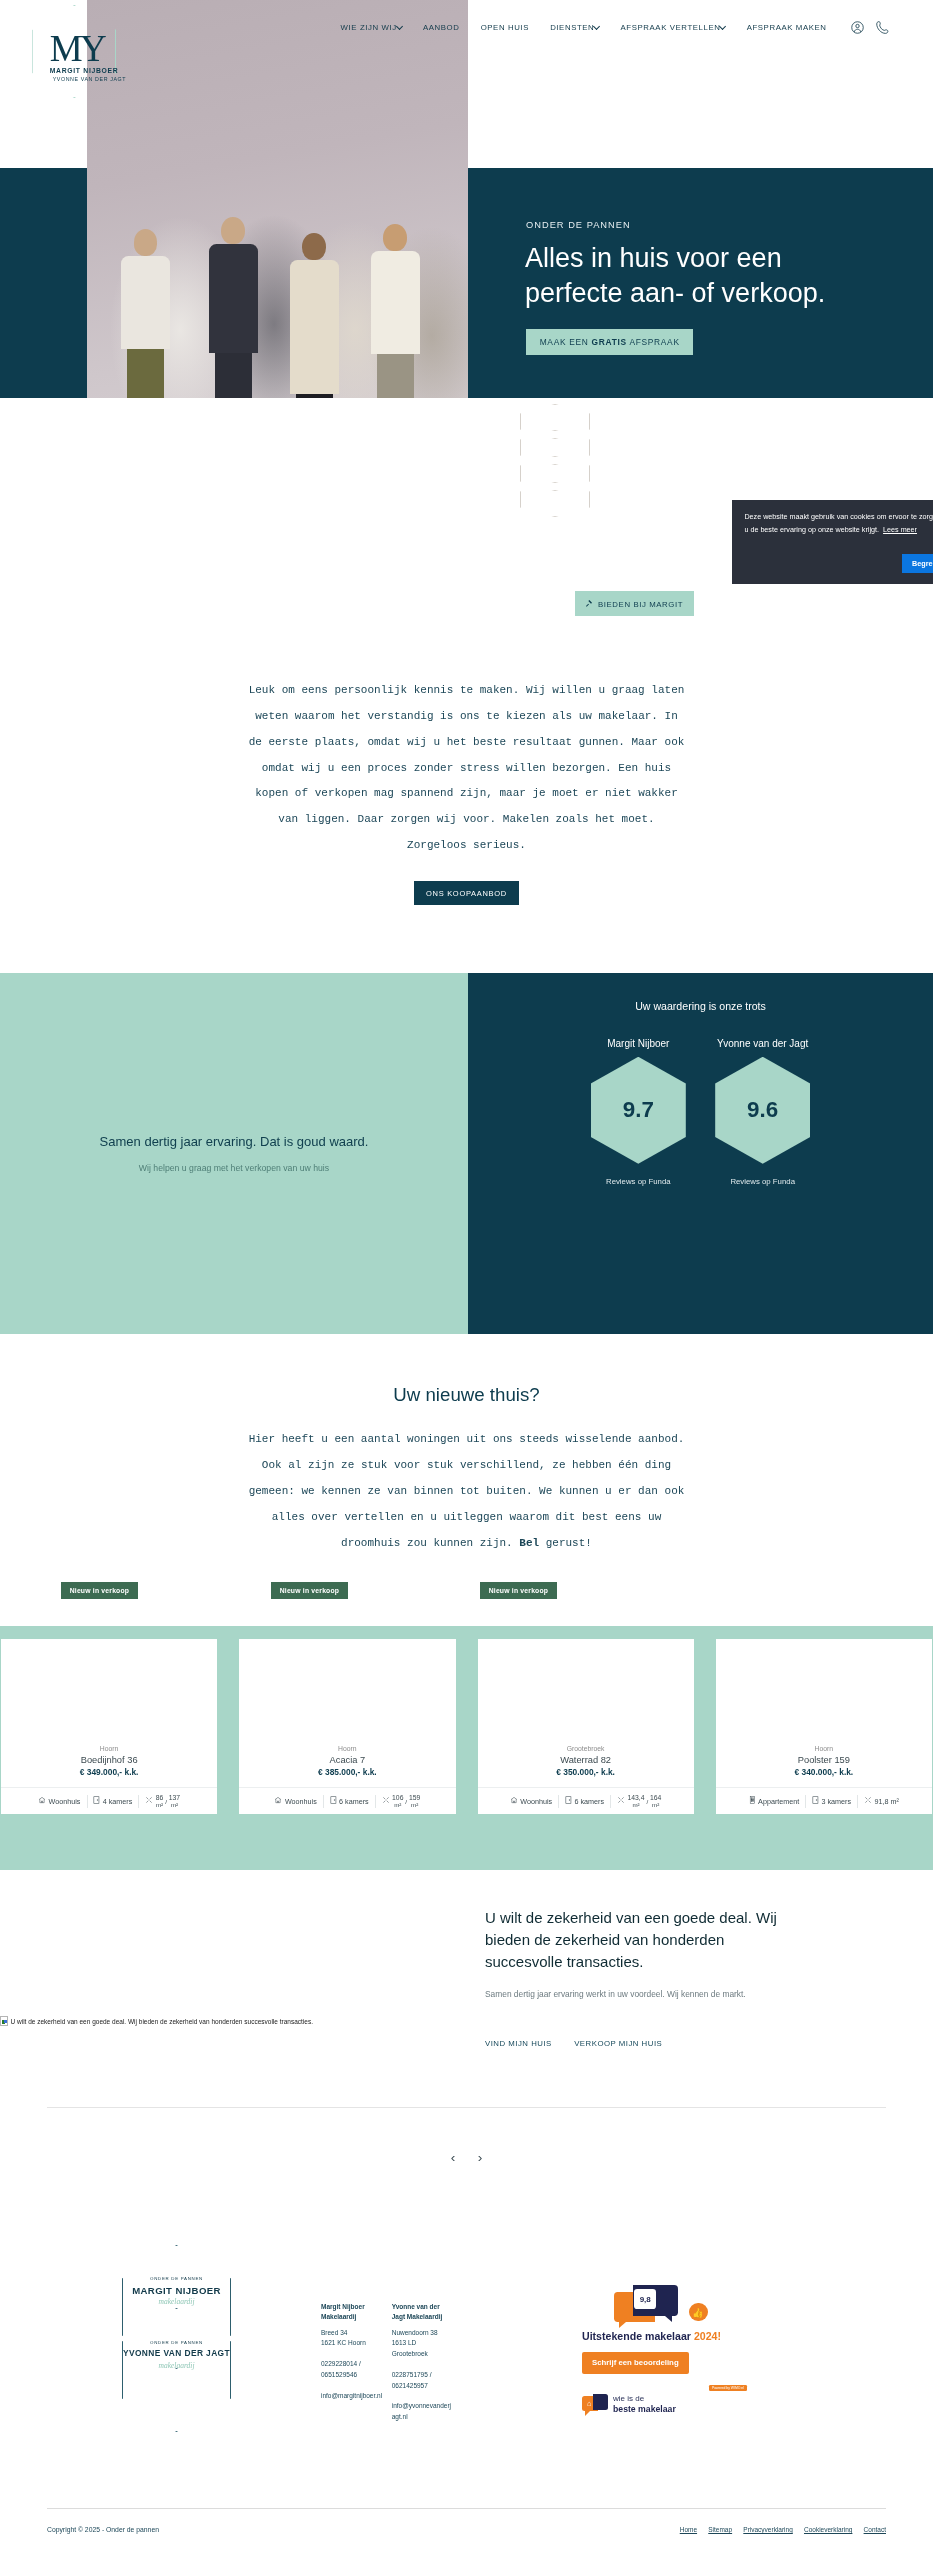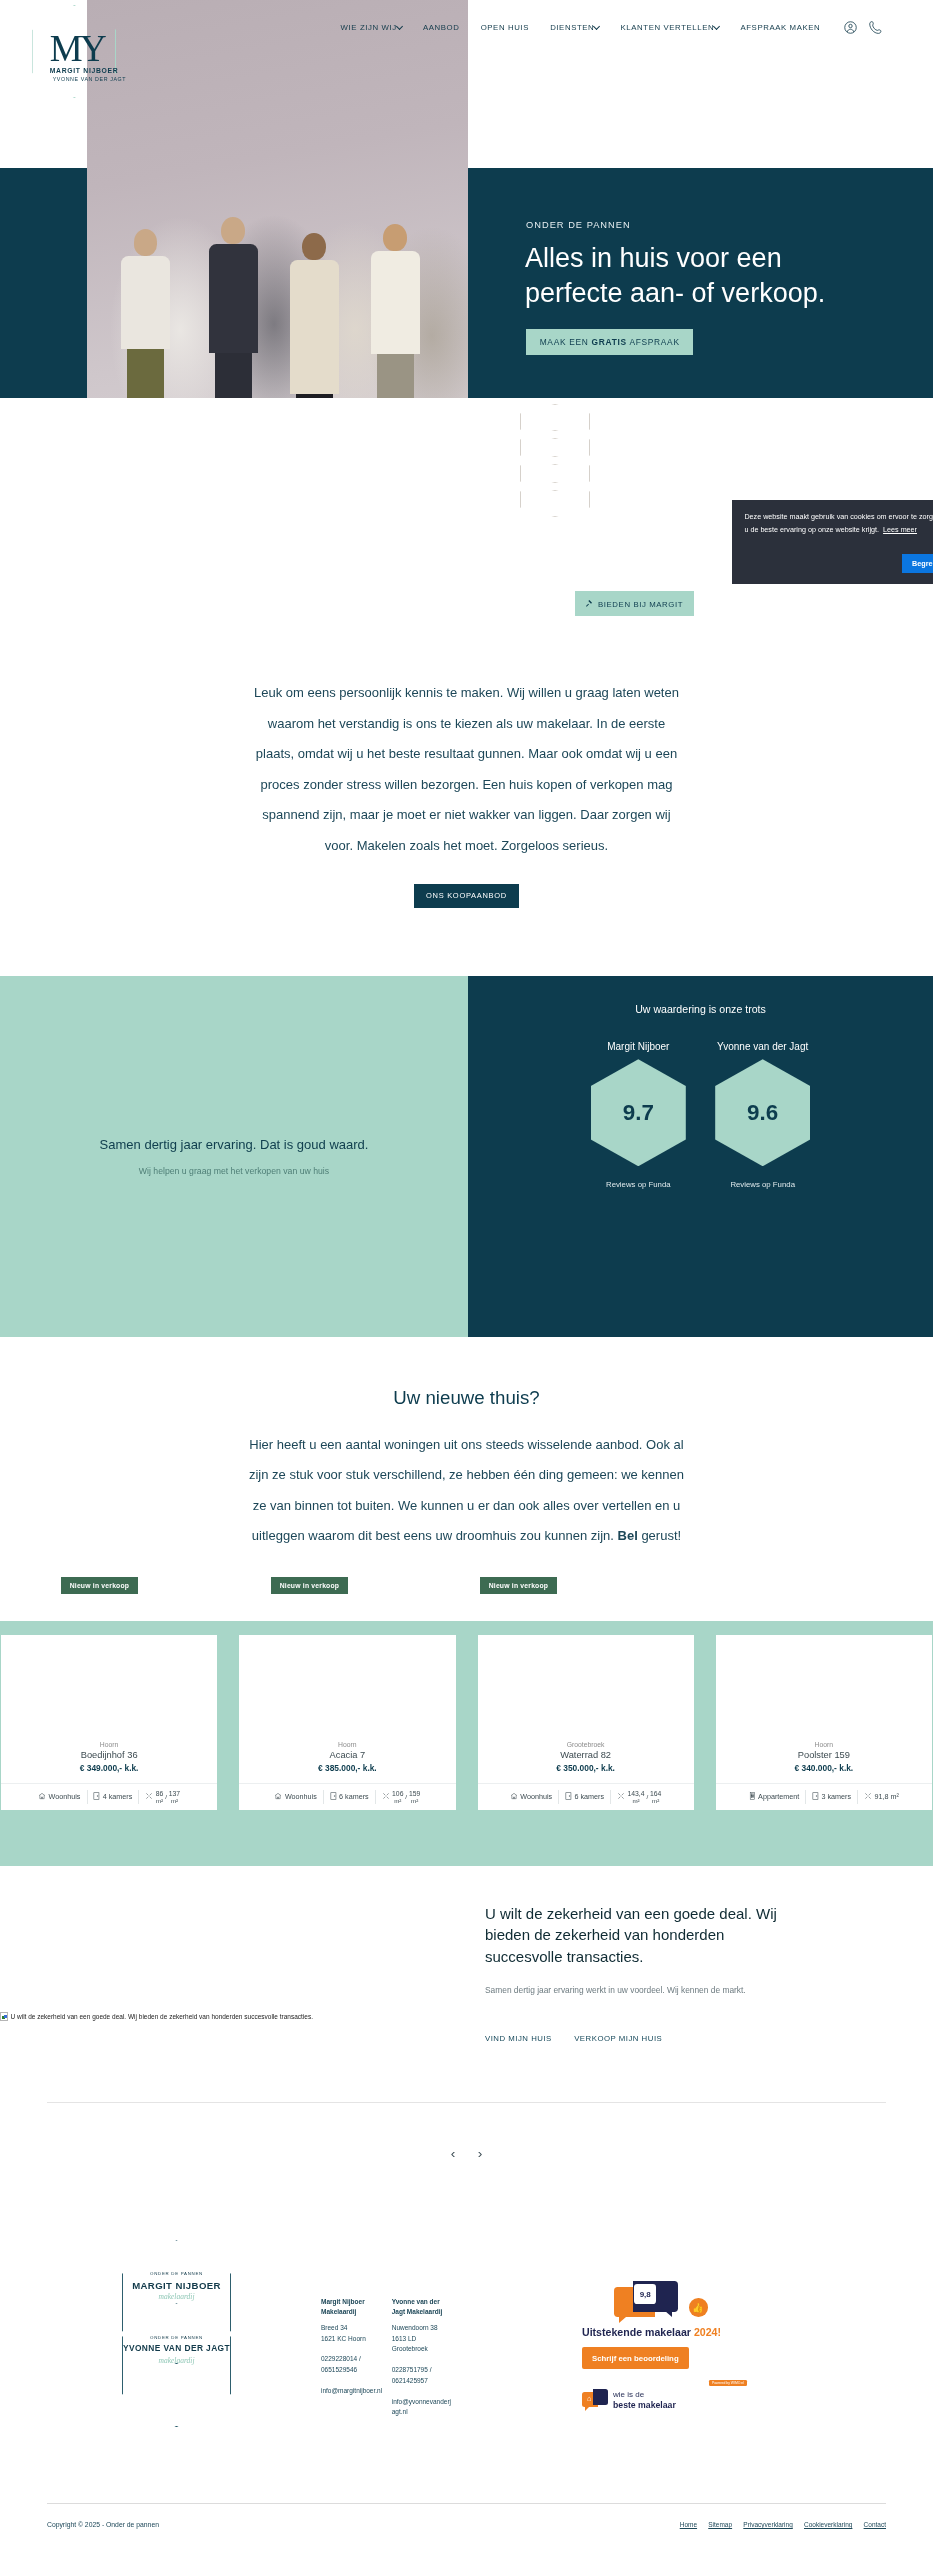--- a/index.html
+++ b/index.html
@@ -111,22 +111,22 @@
   .nav-icons { display:flex; align-items:center; gap:10px; padding-left:12.4px; }
   .nav-ico { width:15px;height:15px; cursor:pointer; }
 
   
   .afspreken { padding:56px 0 68px; text-align:center; background:#fff; }
   .sec-h2 {
     font-size:18.7px; font-weight:400; color:#0d3c4e; margin-bottom:21px;
     font-family:"Liberation Sans Narrow","Liberation Sans",sans-serif;
   }
   .sec-p {
-    width:436px; margin:0 auto; font-size:13px; line-height:2.35; color:#1d4758;
-    font-family:Liberation Sans, sans-serif;
+    width:436px; margin:0 auto; font-size:11px; line-height:2.35; color:#1d4758;
+    font-family:Liberation Mono, monospace;
     text-align:center;
   }
   .dark-btn {
     margin-top:22.4px; display:inline-block; background:#0d3c4e; color:#fff;
     font-size:7.5px; letter-spacing:0.7px; padding:7.5px 12.4px; border:none; cursor:pointer;
     font-family:"Liberation Sans Narrow","Liberation Sans",sans-serif;
   }
 
   
   .ratings { display:flex; width:933px; height:361px; }
@@ -364,21 +364,21 @@
           <span>AANBOD</span>
         </div>
         <div class="nav-link">
           <span>OPEN HUIS</span>
         </div>
         <div class="nav-link">
           <span>DIENSTEN</span>
           <i class="chev"></i>
         </div>
         <div class="nav-link">
-          <span>KLANTEN VERTELLEN</span>
+          <span>AFSPRAAK VERTELLEN</span>
           <i class="chev"></i>
         </div>
         <div class="nav-link">
           <span>AFSPRAAK MAKEN</span>
         </div>
         <div class="nav-icons">
           <span class="nav-ico">
             <svg width="15" height="15" viewBox="0 0 24 24" fill="none" stroke="#123a4a" stroke-width="1.3">
               <circle cx="12" cy="12" r="9.2"></circle>
                 <circle cx="12" cy="9.6" r="2.7"></circle>

